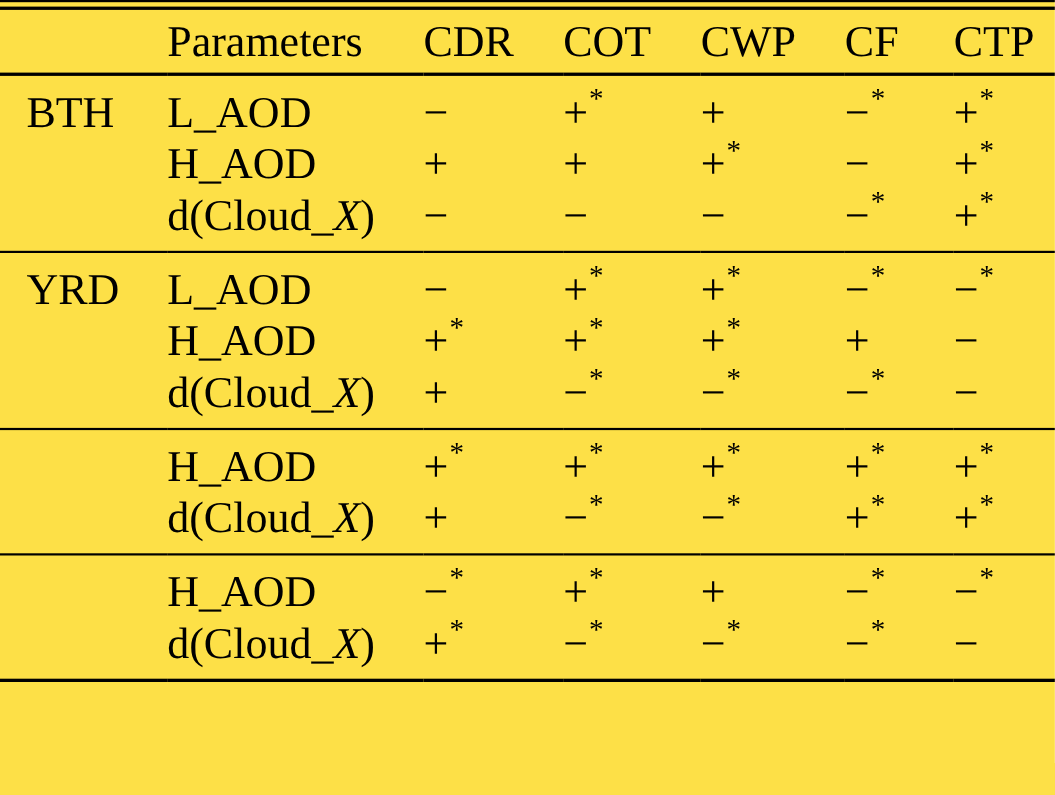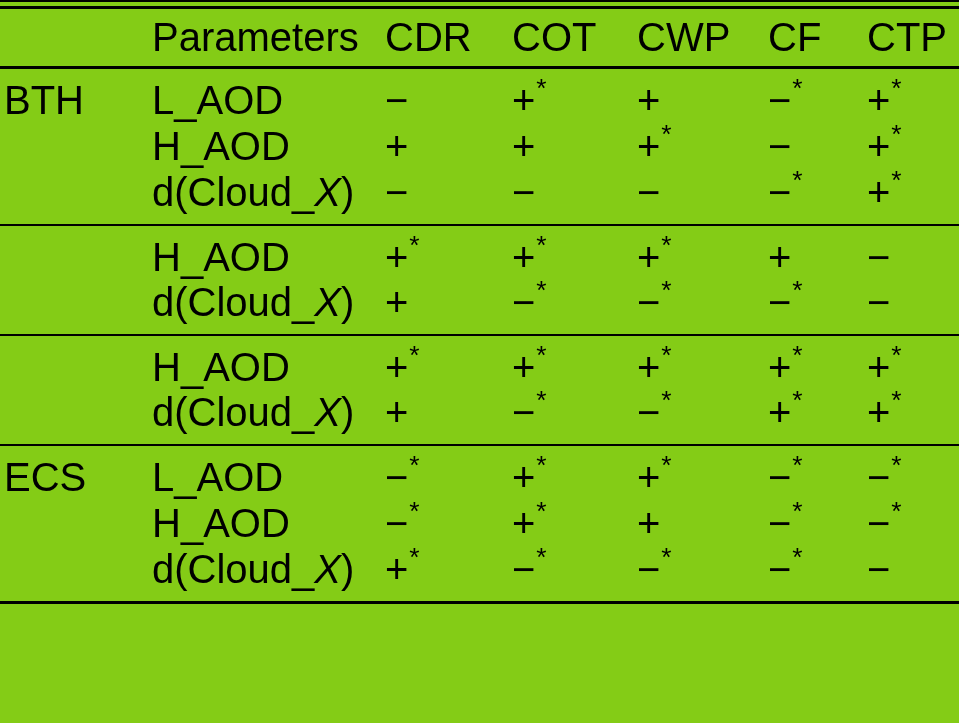--- a/index.html
+++ b/index.html
@@ -6,22 +6,22 @@
     margin: 0;
     padding: 0;
     background: #ffffff;
     width: 959px;
     height: 723px;
     overflow: hidden;
   }
   .page {
     width: 959px;
     height: 723px;
-    background: #84cc16;
-    font-family: Liberation Sans, sans-serif;
+    background: #fde047;
+    font-family: Liberation Serif, serif;
     color: #000000;
   }
   .top-rule {
     width: 959px;
     height: 4px;
     border-top: 2px solid #000000;
     border-bottom: 3px solid #000000;
   }
   table.corr-table {
     width: 959px;
@@ -39,21 +39,21 @@
   col.c-cf     { width: 99px;  }
   col.c-ctp    { width: 92px;  }
 
   th, td {
     text-align: left;
     font-weight: normal;
     padding: 0;
     white-space: nowrap;
     vertical-align: middle;
   }
-  th.region, td.region { padding-left: 4px; margin-top: 48px; }
+  th.region, td.region { padding-left: 24px; margin-top: 48px; }
 
   thead tr { height: 58px; }
   thead { border-bottom: 3px solid #000000; }
 
   tbody { border-bottom: 2px solid #000000; }
   tbody:last-child { border-bottom: none; }
 
   tbody tr { height: 47px; }
   tbody tr:first-child th,
   tbody tr:first-child td { padding-top: 9px; }
@@ -124,70 +124,70 @@
         <td class="sign">−</td>
         <td class="sign">−</td>
         <td class="sign">−</td>
         <td class="sign">−<sup>*</sup></td>
         <td class="sign">+<sup>*</sup></td>
       </tr>
     </tbody>
 
     <tbody>
       <tr>
-        <td class="region"></td>
-        <td class="param">H_AOD</td>
-        <td class="sign">+<sup>*</sup></td>
-        <td class="sign">+<sup>*</sup></td>
-        <td class="sign">+<sup>*</sup></td>
-        <td class="sign">+</td>
-        <td class="sign">−</td>
-      </tr>
-      <tr>
-        <td class="region"></td>
-        <td class="param">d(Cloud_<i>X</i>)</td>
-        <td class="sign">+</td>
-        <td class="sign">−<sup>*</sup></td>
-        <td class="sign">−<sup>*</sup></td>
-        <td class="sign">−<sup>*</sup></td>
-        <td class="sign">−</td>
-      </tr>
-    </tbody>
-
-    <tbody>
-      <tr>
-        <td class="region"></td>
-        <td class="param">H_AOD</td>
-        <td class="sign">+<sup>*</sup></td>
-        <td class="sign">+<sup>*</sup></td>
-        <td class="sign">+<sup>*</sup></td>
-        <td class="sign">+<sup>*</sup></td>
-        <td class="sign">+<sup>*</sup></td>
-      </tr>
-      <tr>
-        <td class="region"></td>
-        <td class="param">d(Cloud_<i>X</i>)</td>
-        <td class="sign">+</td>
-        <td class="sign">−<sup>*</sup></td>
-        <td class="sign">−<sup>*</sup></td>
-        <td class="sign">+<sup>*</sup></td>
-        <td class="sign">+<sup>*</sup></td>
-      </tr>
-    </tbody>
-
-    <tbody>
-      <tr>
-        <td class="region">ECS</td>
+        <td class="region">YRD</td>
         <td class="param">L_AOD</td>
-        <td class="sign">−<sup>*</sup></td>
-        <td class="sign">+<sup>*</sup></td>
-        <td class="sign">+<sup>*</sup></td>
-        <td class="sign">−<sup>*</sup></td>
-        <td class="sign">−<sup>*</sup></td>
-      </tr>
+        <td class="sign">−</td>
+        <td class="sign">+<sup>*</sup></td>
+        <td class="sign">+<sup>*</sup></td>
+        <td class="sign">−<sup>*</sup></td>
+        <td class="sign">−<sup>*</sup></td>
+      </tr>
+      <tr>
+        <td class="region"></td>
+        <td class="param">H_AOD</td>
+        <td class="sign">+<sup>*</sup></td>
+        <td class="sign">+<sup>*</sup></td>
+        <td class="sign">+<sup>*</sup></td>
+        <td class="sign">+</td>
+        <td class="sign">−</td>
+      </tr>
+      <tr>
+        <td class="region"></td>
+        <td class="param">d(Cloud_<i>X</i>)</td>
+        <td class="sign">+</td>
+        <td class="sign">−<sup>*</sup></td>
+        <td class="sign">−<sup>*</sup></td>
+        <td class="sign">−<sup>*</sup></td>
+        <td class="sign">−</td>
+      </tr>
+    </tbody>
+
+    <tbody>
+      <tr>
+        <td class="region"></td>
+        <td class="param">H_AOD</td>
+        <td class="sign">+<sup>*</sup></td>
+        <td class="sign">+<sup>*</sup></td>
+        <td class="sign">+<sup>*</sup></td>
+        <td class="sign">+<sup>*</sup></td>
+        <td class="sign">+<sup>*</sup></td>
+      </tr>
+      <tr>
+        <td class="region"></td>
+        <td class="param">d(Cloud_<i>X</i>)</td>
+        <td class="sign">+</td>
+        <td class="sign">−<sup>*</sup></td>
+        <td class="sign">−<sup>*</sup></td>
+        <td class="sign">+<sup>*</sup></td>
+        <td class="sign">+<sup>*</sup></td>
+      </tr>
+    </tbody>
+
+    <tbody>
       <tr>
         <td class="region"></td>
         <td class="param">H_AOD</td>
         <td class="sign">−<sup>*</sup></td>
         <td class="sign">+<sup>*</sup></td>
         <td class="sign">+</td>
         <td class="sign">−<sup>*</sup></td>
         <td class="sign">−<sup>*</sup></td>
       </tr>
       <tr>

